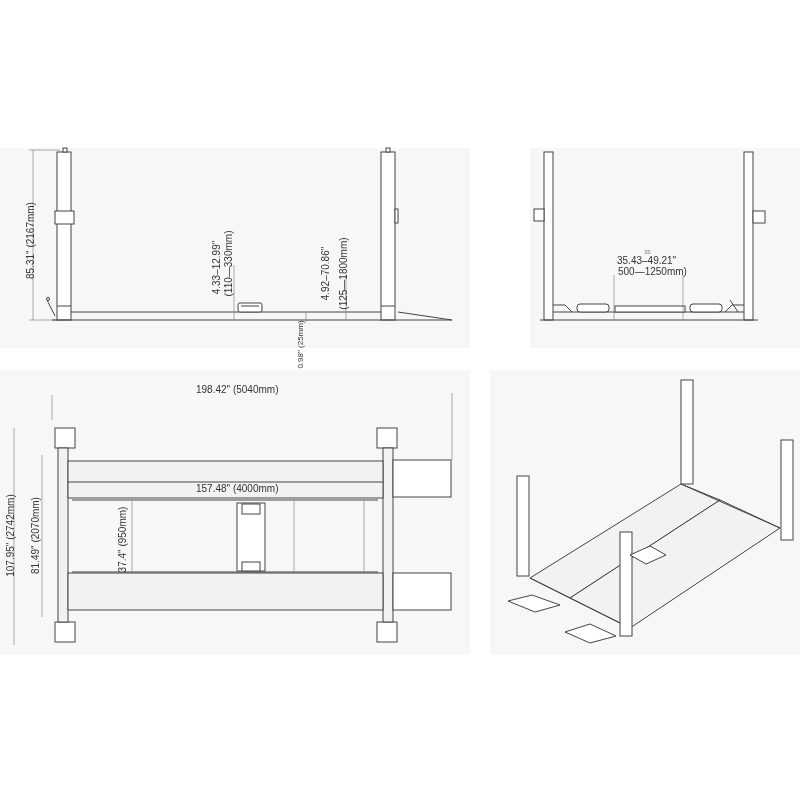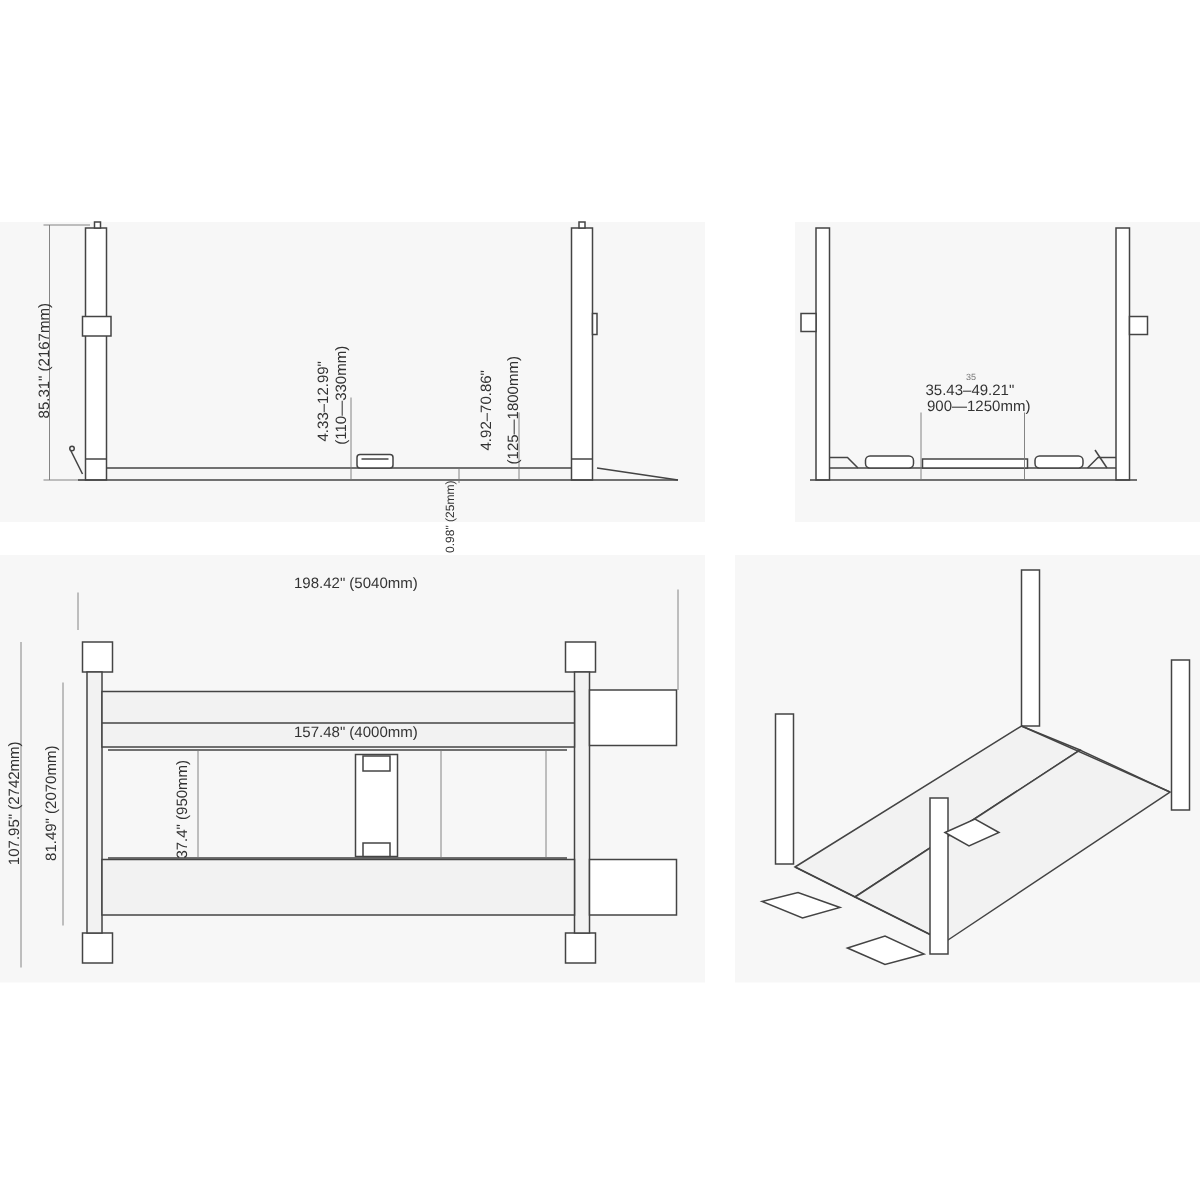--- a/index.html
+++ b/index.html
@@ -71,21 +71,21 @@
     <path class="ln" d="M744 305 L732 305 L725 312"></path>
     <rect class="fillw" x="577" y="304" width="32" height="8" rx="3"></rect>
     <rect class="fillw" x="690" y="304" width="32" height="8" rx="3"></rect>
     <rect class="fillw" x="615" y="306" width="70" height="6"></rect>
     <line class="lt" x1="614" y1="275" x2="614" y2="320"></line>
     <line class="lt" x1="683" y1="275" x2="683" y2="320"></line>
     <line class="ln" x1="730" y1="300" x2="738" y2="312"></line>
   </svg>
   <div style="position:absolute;left:644px;top:249px;font-size:6px;color:#777;">35</div>
   <div style="position:absolute;left:617px;top:255px;font-size:10px;color:#333;white-space:nowrap;">35.43–49.21"</div>
-  <div style="position:absolute;left:618px;top:266px;font-size:10px;color:#333;white-space:nowrap;">900—1250mm)</div>
+  <div style="position:absolute;left:618px;top:266px;font-size:10px;color:#333;white-space:nowrap;">500—1250mm)</div>
 
   <svg width="800" height="800" viewBox="0 0 800 800">
     <line class="lt" x1="52" y1="395" x2="52" y2="420"></line>
     <line class="lt" x1="452" y1="393" x2="452" y2="460"></line>
     <line class="lt" x1="14" y1="428" x2="14" y2="645"></line>
     <line class="lt" x1="42" y1="455" x2="42" y2="617"></line>
 
     <rect class="fillw" x="55" y="428" width="20" height="20"></rect>
     <rect class="fillw" x="377" y="428" width="20" height="20"></rect>
     <rect class="fillw" x="55" y="622" width="20" height="20"></rect>

